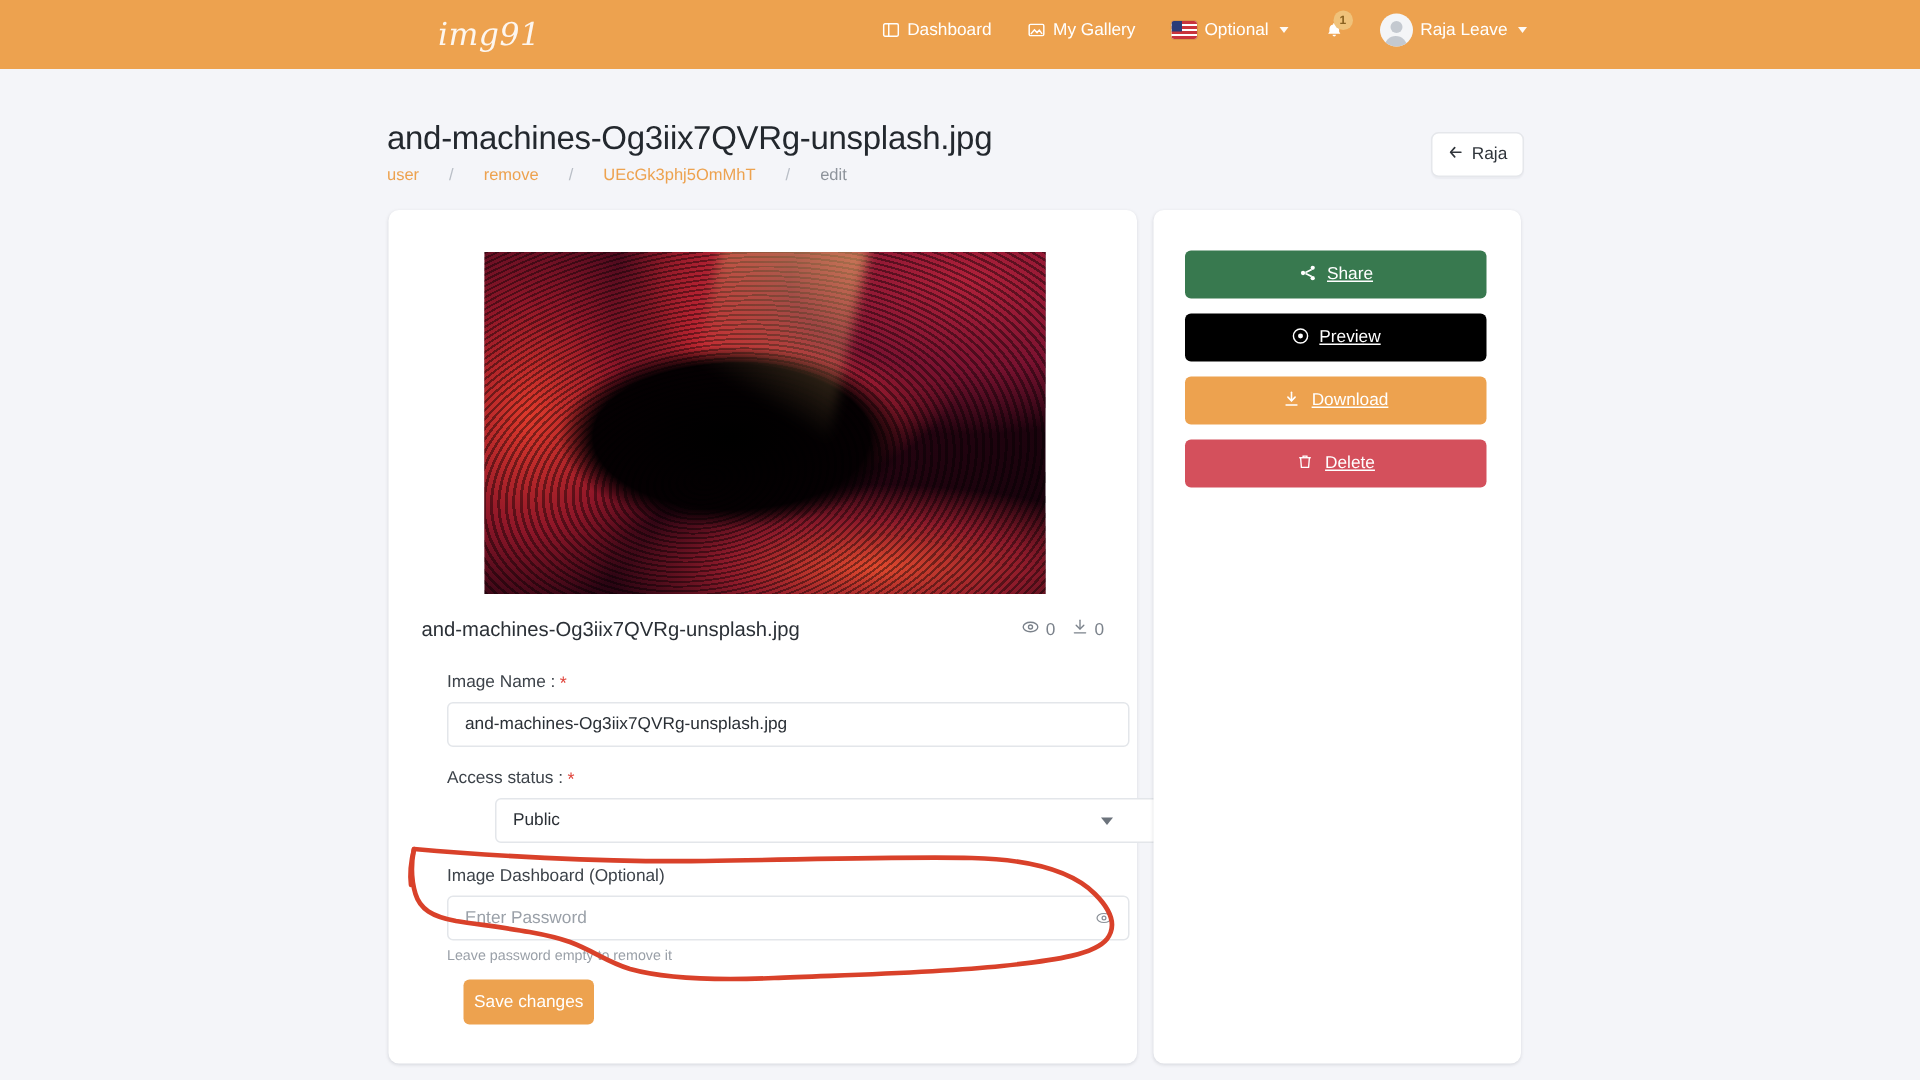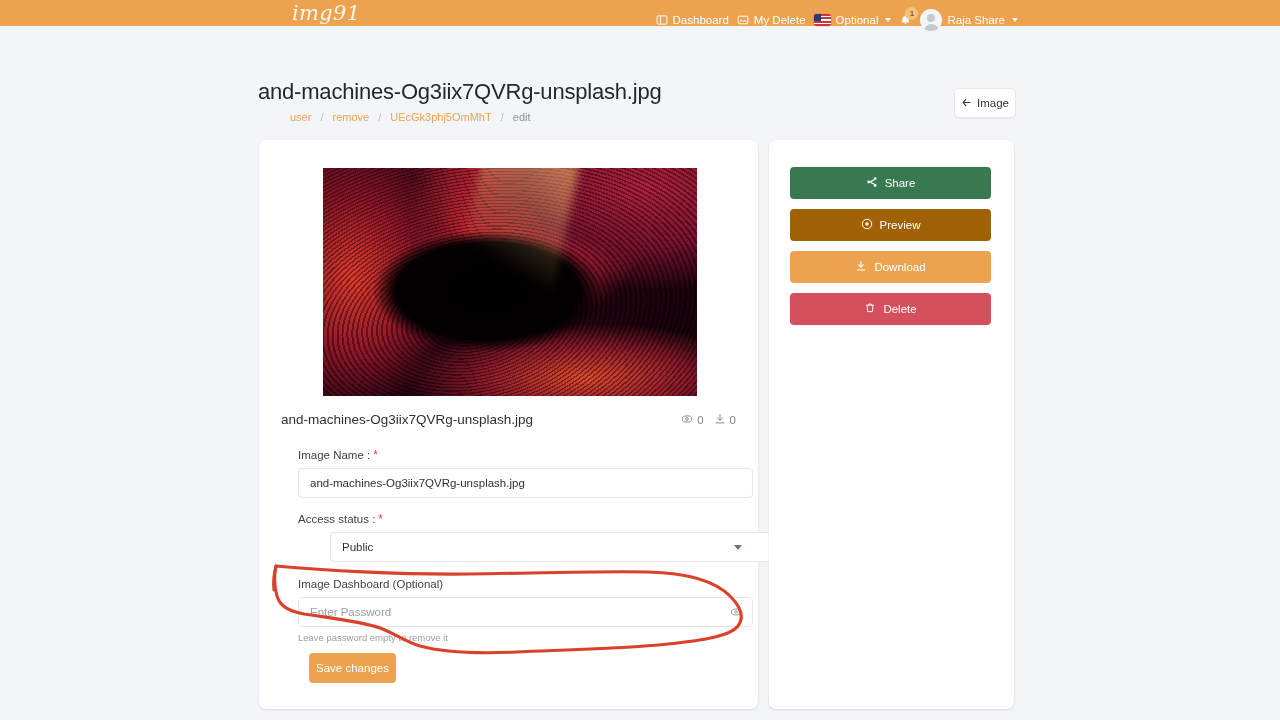--- a/index.html
+++ b/index.html
@@ -8,39 +8,39 @@
     width: 1280px; height: 720px;
     overflow: hidden;
     background: #f4f5f9;
     font-family: "Liberation Sans", sans-serif;
     -webkit-font-smoothing: antialiased;
   }
 
   
   .navbar {
     position: absolute; top: 0; left: 0;
-    width: 1280px; height: 26px;
+    width: 1280px; height: 46px;
     background: #eda24f;
     display: flex; align-items: center;
     color: #ffffff;
   }
   .brand {
     position: absolute; left: 292px; top: 50%;
     transform: translateY(-50%);
     font-family: "DejaVu Serif", serif;
     font-style: italic;
     font-size: 21px;
     color: #fdf6ef;
     letter-spacing: 0.3px;
     font-weight: 400;
   }
   .nav-right {
     position: absolute; right: 262px; top: 0;
     height: 40px;
-    display: flex; align-items: center; gap: 8px;
+    display: flex; align-items: center; gap: 24px;
   }
   .nav-item {
     display: flex; align-items: center; gap: 5px;
     font-size: 11.5px; color: #ffffff; white-space: nowrap;
   }
   .nav-item svg { display: block; }
   .chev {
     width: 0; height: 0;
     border-left: 3.5px solid transparent;
     border-right: 3.5px solid transparent;
@@ -91,21 +91,21 @@
   
   .page-head {
     position: absolute; top: 78px; left: 258px; width: 760px;
   }
   .page-title {
     font-size: 22px; color: #23282e; font-weight: 400;
     letter-spacing: -0.2px; margin: 0; line-height: 28px;
   }
   .breadcrumb {
     margin-top: 5px; font-size: 11px; color: #8d939b;
-    display: flex; align-items: center; gap: 9px; margin-left: 32px;
+    display: flex; align-items: center; gap: 20px;
   }
   .breadcrumb a { color: #eda24f; text-decoration: none; }
   .breadcrumb .sep { color: #b9bec6; }
   .breadcrumb .current { color: #8d939b; }
 
   .back-btn {
     position: absolute; top: 88px; left: 954px;
     width: 62px; height: 30px;
     background: #ffffff; border: 1px solid #e5e7eb; border-radius: 5px;
     display: flex; align-items: center; justify-content: center; gap: 5px;
@@ -198,24 +198,24 @@
     font-size: 11.5px; cursor: pointer; border: none;
     font-family: "Liberation Sans", sans-serif;
   }
 
   
   .side-btn {
     position: absolute; left: 21px; width: 201px; height: 32px;
     border-radius: 4px; display: flex; align-items: center;
     justify-content: center; gap: 7px;
     font-size: 11.5px; color: #ffffff; cursor: pointer;
-    border: none; font-family: "Liberation Sans", sans-serif;
+    border: none; font-family: "Liberation Sans", sans-serif; text-decoration: underline;
   }
   .b-share   { top: 27px;  background: #38794f; }
-  .b-preview { top: 69px;  background: #a16207; }
+  .b-preview { top: 69px;  background: #000000; }
   .b-download{ top: 111px; background: #eda24f; }
   .b-delete  { top: 153px; background: #d4505c; }
 
   
   .annot { position: absolute; left: 0; top: 0; width: 1280px; height: 720px;
     pointer-events: none; }
 </style>
 </head>
 <body>
 
@@ -234,21 +234,21 @@
       <span>Dashboard</span>
     </div>
 
     <div class="nav-item">
       <span>
         <svg width="12" height="12" viewBox="0 0 16 16" fill="none" stroke="#fff" stroke-width="1.3">
           <rect x="1.5" y="3" width="13" height="10" rx="1.2"></rect>
           <path d="M3 11.5l3.2-3.6 2.3 2.4 2-2.2 2.5 3.4"></path>
         </svg>
       </span>
-      <span>My Delete</span>
+      <span>My Gallery</span>
     </div>
 
     <div class="nav-item">
       <span class="flag">
         <span class="stripes"></span>
           <span class="canton"></span>
       </span>
       <span>Optional</span>
       <span class="chev"></span>
     </div>
@@ -263,21 +263,21 @@
       <span class="bell-badge">1</span>
     </div>
 
     <div class="nav-item">
       <span class="avatar">
         <span class="avatar-inner">
           <span class="head"></span>
             <span class="body"></span>
         </span>
       </span>
-      <span>Raja Share</span>
+      <span>Raja Leave</span>
       <span class="chev"></span>
     </div>
 
   </div>
 </div>
 
 <div class="page-head">
   <h1 class="page-title">and-machines-Og3iix7QVRg-unsplash.jpg</h1>
   <div class="breadcrumb">
     <a href="#">user</a>
@@ -290,21 +290,21 @@
   </div>
 </div>
 
 <div class="back-btn">
   <span>
     <svg width="11" height="11" viewBox="0 0 16 16" fill="none" stroke="#30353b" stroke-width="1.6" stroke-linecap="round" stroke-linejoin="round">
       <line x1="13" y1="8" x2="3.5" y2="8"></line>
         <polyline points="7,3.5 3,8 7,12.5"></polyline>
     </svg>
   </span>
-  <span>Image</span>
+  <span>Raja</span>
 </div>
 
 <div class="card card-main">
 
   <div class="thumb">
     <span class="rings"></span>
       <span class="sheen"></span>
   </div>
 
   <div class="file-row">

